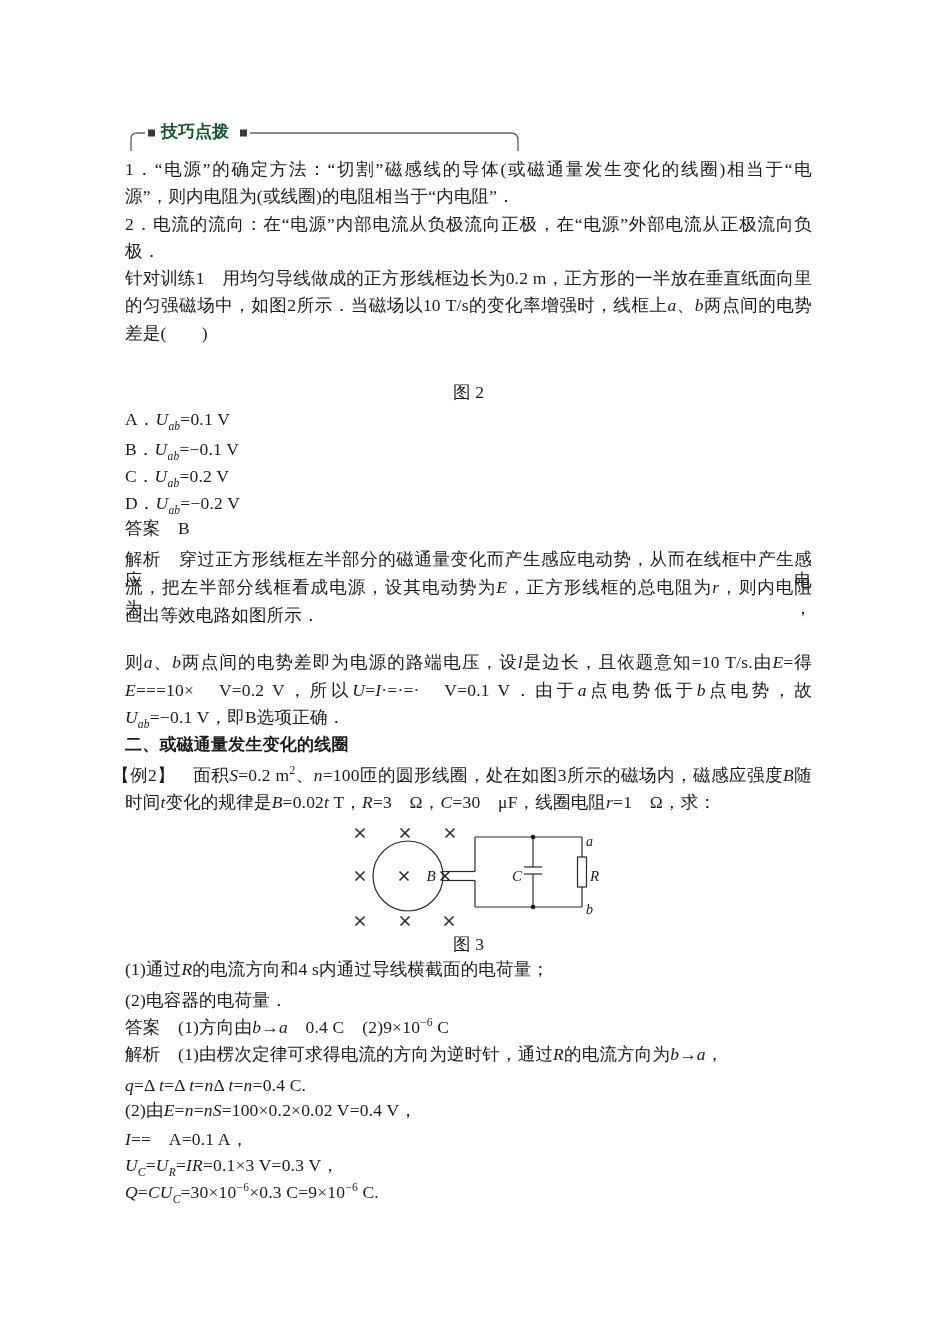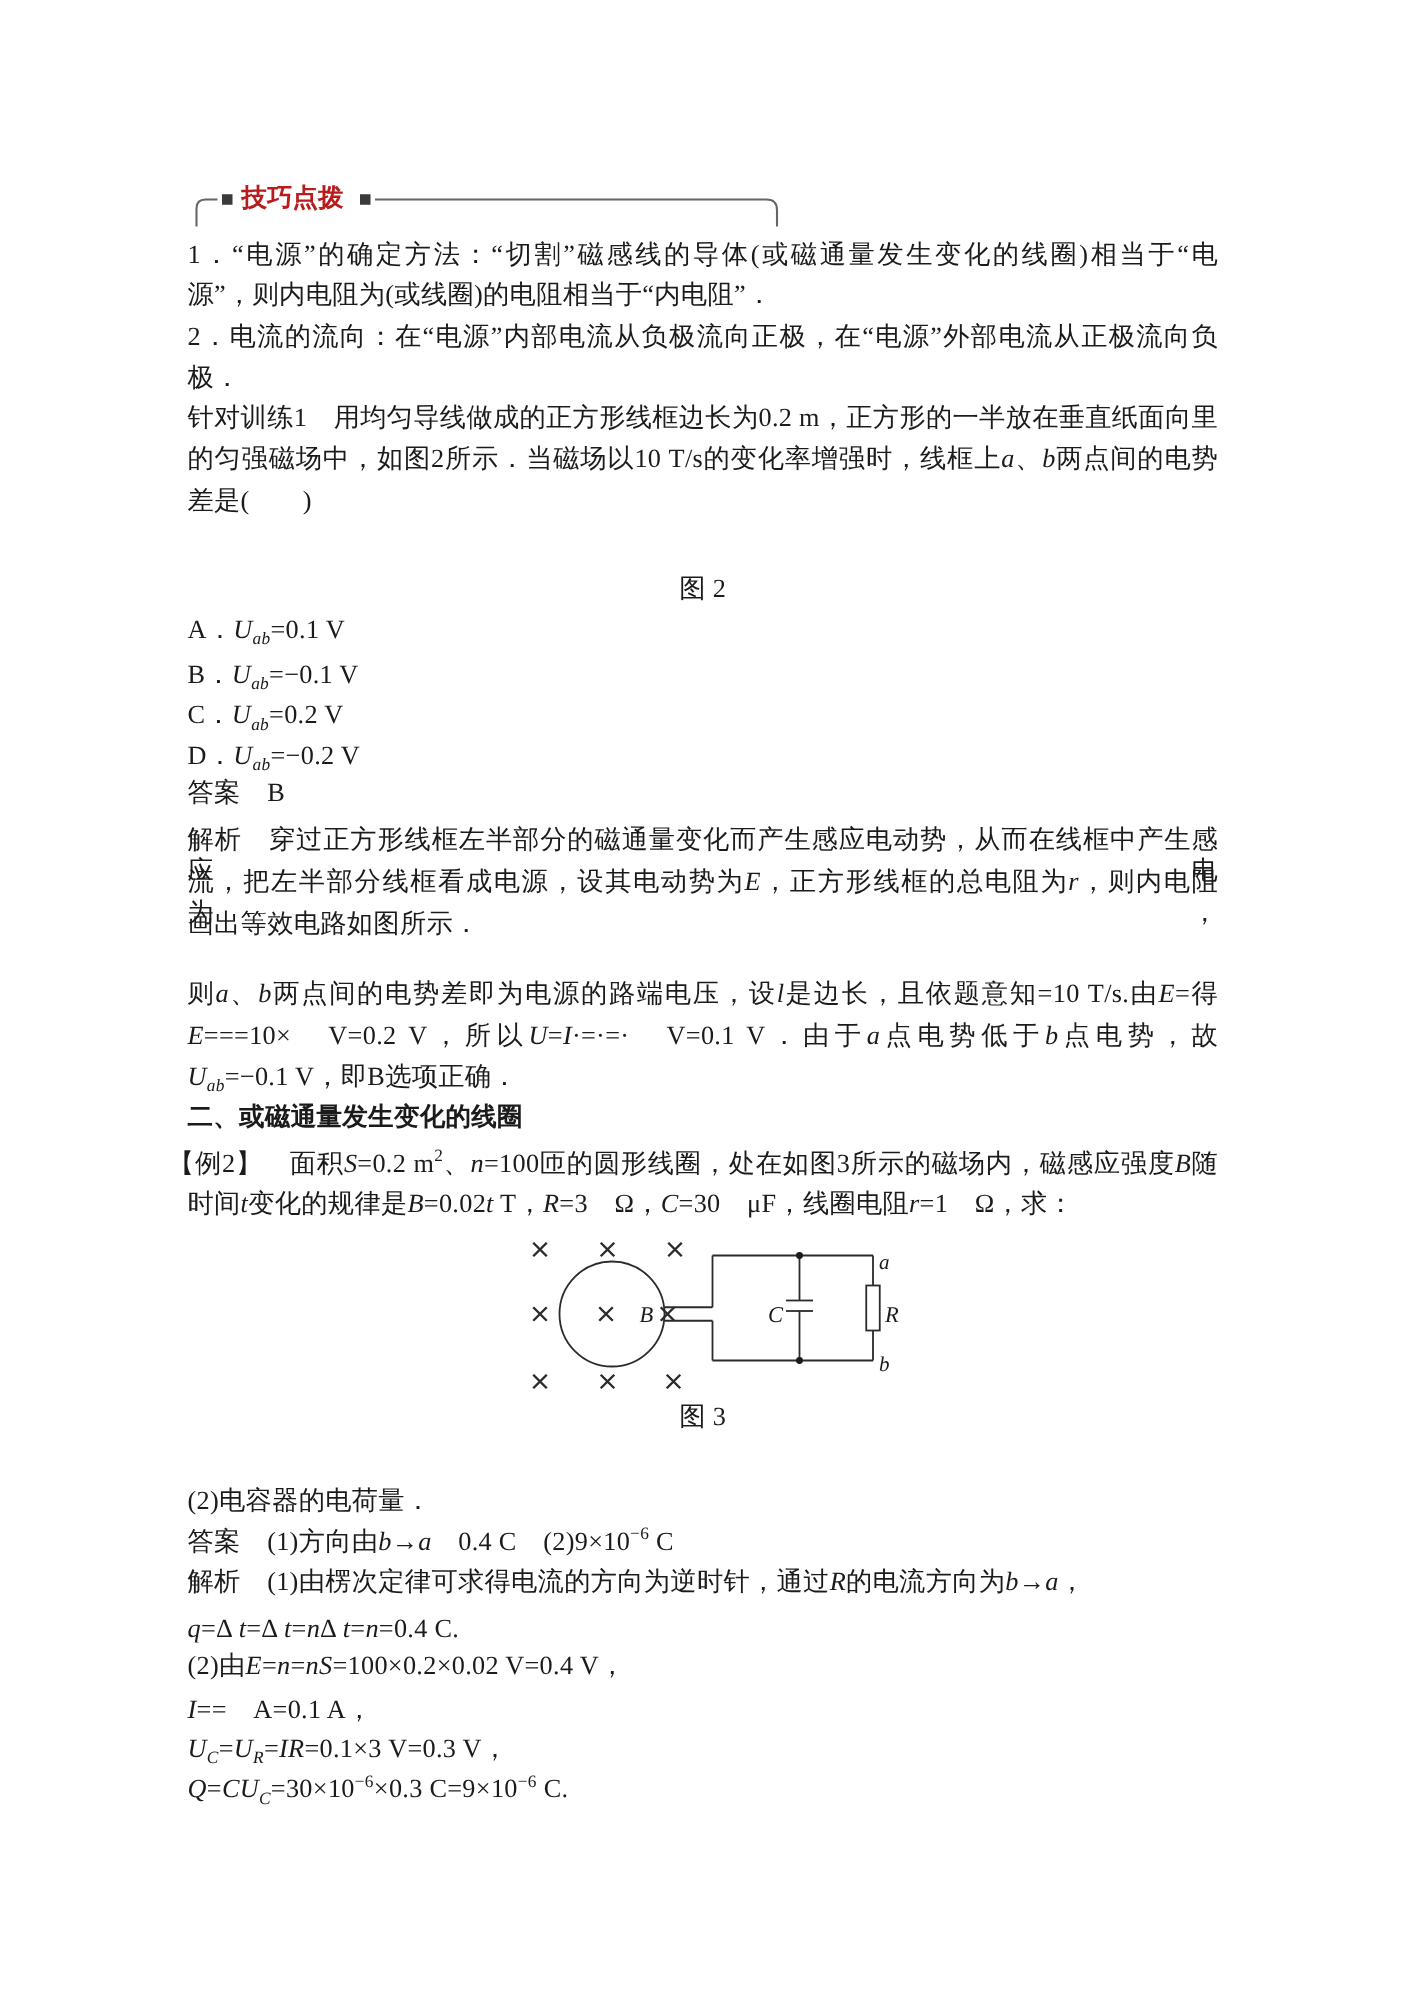--- a/index.html
+++ b/index.html
@@ -28,21 +28,21 @@
     font-family:"Liberation Sans","DejaVu Sans",sans-serif;
     font-size:17px;
   }
   .line i{font-style:italic;}
   .line sub{font-size:0.66em;line-height:0;}
   .line sup{font-size:0.66em;line-height:0;}
   .callout{position:absolute;left:130px;top:123px;width:392px;height:30px;}
   .callout-title{
     position:absolute;left:31px;top:-2px;
     font-family:"Liberation Sans","DejaVu Sans",sans-serif;
-    font-weight:bold;font-size:17px;line-height:22px;color:#b91c1c;
+    font-weight:bold;font-size:17px;line-height:22px;color:#14532d;
     white-space:nowrap;
   }
   .fig{position:absolute;}
   svg text{font-family:"Liberation Serif","DejaVu Serif",serif;}
 </style>
 </head>
 <body>
 
 <div class="page">
 
@@ -73,20 +73,21 @@
       <div class="line fill" style="top: 549px;">解析　穿过正方形线框左半部分的磁通量变化而产生感应电动势，从而在线框中产生感应电</div>
       <div class="line fill" style="top: 577px;">流，把左半部分线框看成电源，设其电动势为<i>E</i>，正方形线框的总电阻为<i>r</i>，则内电阻为，</div>
       <div class="line" style="top: 605px;">画出等效电路如图所示．</div>
       <div class="line fill" style="top: 652px;">则<i>a</i>、<i>b</i>两点间的电势差即为电源的路端电压，设<i>l</i>是边长，且依题意知=10 T/s.由<i>E</i>=得</div>
       <div class="line fill" style="top: 680px;"><i>E</i>===10×　V=0.2 V，所以<i>U</i>=<i>I</i>·=·=·　V=0.1 V．由于<i>a</i>点电势低于<i>b</i>点电势，故</div>
       <div class="line" style="top: 707px;"><i>U<sub>ab</sub></i>=−0.1 V，即B选项正确．</div>
       <div class="line bold" style="top: 734px;">二、或磁通量发生变化的线圈</div>
       <div class="line fill" style="top: 765px; left: 112px; width: 700px;">【例2】　面积<i>S</i>=0.2 m<sup>2</sup>、<i>n</i>=100匝的圆形线圈，处在如图3所示的磁场内，磁感应强度<i>B</i>随</div>
       <div class="line" style="top: 792px;">时间<i>t</i>变化的规律是<i>B</i>=0.02<i>t</i> T，<i>R</i>=3　Ω，<i>C</i>=30　μF，线圈电阻<i>r</i>=1　Ω，求：</div>
       <div class="line center" style="top: 934px;">图 3</div>
+      <div class="line" style="top: 959px;">(1)通过<i>R</i>的电流方向和4 s内通过导线横截面的电荷量；</div>
       <div class="line" style="top: 990px;">(2)电容器的电荷量．</div>
       <div class="line" style="top: 1017px;">答案　(1)方向由<i>b</i>→<i>a</i>　0.4 C　(2)9×10<sup>−6</sup> C</div>
       <div class="line" style="top: 1044px;">解析　(1)由楞次定律可求得电流的方向为逆时针，通过<i>R</i>的电流方向为<i>b</i>→<i>a</i>，</div>
       <div class="line" style="top: 1075px;"><i>q</i>=Δ <i>t</i>=Δ <i>t</i>=<i>n</i>Δ <i>t</i>=<i>n</i>=0.4 C.</div>
       <div class="line" style="top: 1100px;">(2)由<i>E</i>=<i>n</i>=<i>nS</i>=100×0.2×0.02 V=0.4 V，</div>
       <div class="line" style="top: 1129px;"><i>I</i>==　A=0.1 A，</div>
       <div class="line" style="top: 1155px;"><i>U<sub>C</sub></i>=<i>U<sub>R</sub></i>=<i>IR</i>=0.1×3 V=0.3 V，</div>
       <div class="line" style="top: 1182px;"><i>Q</i>=<i>CU<sub>C</sub></i>=30×10<sup>−6</sup>×0.3 C=9×10<sup>−6</sup> C.</div>
     </div>
 

